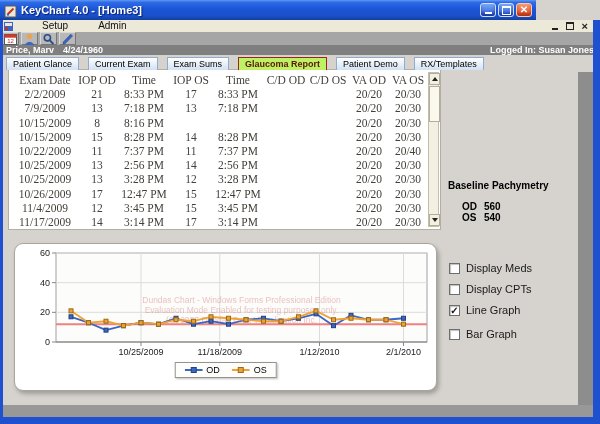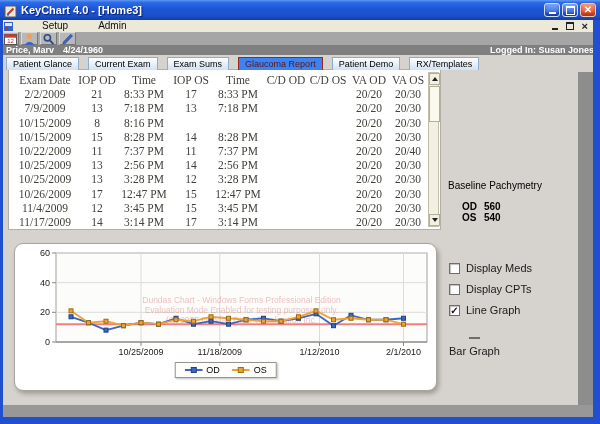--- a/index.html
+++ b/index.html
@@ -7,21 +7,21 @@
        font-family:"Liberation Sans",sans-serif;background:#d6d3ce;}
 
   
   .frame-left{position:absolute;left:0;top:20px;width:3px;height:404px;background:#1e50cf;z-index:6;}
   .frame-right{position:absolute;left:593px;top:20px;width:7px;height:404px;background:#1e50cf;z-index:6;}
   .frame-bottom{position:absolute;left:0;top:417px;width:600px;height:7px;background:#1e50cf;z-index:6;}
   .right-strip{position:absolute;left:578px;top:72px;width:15px;height:345px;background:#8d8d8d;z-index:5;}
   .bottom-strip{position:absolute;left:3px;top:405px;width:590px;height:12px;background:#989898;z-index:5;}
 
   
-  .titlebar{position:absolute;left:0;top:0;width:600px;height:20px;box-sizing:border-box;
+  .titlebar{position:absolute;left:0;top:0;width:536px;height:20px;box-sizing:border-box;
     background:linear-gradient(180deg,#5e98f4 0%,#2e6be6 12%,#1c55d6 45%,#1b4fcb 80%,#11409f 100%);
     display:flex;align-items:center;padding:0 4px;z-index:7;}
   .title-icon{width:13px;height:13px;margin-right:4px;flex:0 0 auto;}
   .title-text{color:#fff;font-weight:bold;font-size:11px;flex:1;
     text-shadow:1px 1px 1px rgba(8,28,96,.9);white-space:nowrap;}
   .tb-btn{width:16px;height:14px;border-radius:3px;margin-left:2px;display:flex;
     align-items:center;justify-content:center;box-sizing:border-box;}
   .tb-btn.minmax{background:linear-gradient(#7aa6f7,#2a5ed8);border:1px solid #cfe0ff;
     box-shadow:inset 0 -3px 3px rgba(0,0,70,.4);}
   .tb-btn.close{background:linear-gradient(#f59a76,#dd4a21);border:1px solid #f8c8b0;
@@ -47,41 +47,41 @@
     background:#b8b8b8;border:1px solid;border-color:#d8d8d8 #777 #777 #d8d8d8;box-sizing:border-box;}
   .statusbar{position:absolute;left:0;top:45px;width:600px;height:10px;background:#7f7f7f;
     color:#fff;font-weight:bold;font-size:9px;line-height:10px;display:flex;
     justify-content:space-between;padding:0 6px;box-sizing:border-box;z-index:5;white-space:nowrap;}
   .dob{margin-left:9px;}
 
   
   .tabbar{position:absolute;left:6px;top:57px;height:13px;display:flex;gap:9px;z-index:4;}
   .tab{height:13px;line-height:12px;padding:0 6px;font-size:9px;color:#000;box-sizing:border-box;
     background:linear-gradient(#feffff,#d2e1f3);border:1px solid #8fabce;border-bottom:none;white-space:nowrap;}
-  .tab.selected{background:#3b82f6;color:#5d150a;border-color:#992818;font-weight:normal;}
+  .tab.selected{background:#bef264;color:#5d150a;border-color:#992818;font-weight:bold;}
 
   
   .content-box{position:absolute;left:8px;top:69px;width:433px;height:161px;background:#fff;
     border:1px solid #b3afa3;box-sizing:border-box;z-index:3;}
   table.exam{border-collapse:collapse;table-layout:fixed;margin:3px 0 0 4px;width:414px;
     font-family:"Liberation Serif",serif;font-size:11.5px;color:#43403a;}
   table.exam th{font-weight:normal;}
   table.exam th,table.exam td{height:14.2px;padding:0;text-align:center;white-space:nowrap;overflow:hidden;}
   .table-scrollbar{position:absolute;right:1px;top:2px;width:11px;height:155px;background:#f3efe1;
     border:1px solid #c2bead;box-sizing:border-box;}
   .sb-btn{position:absolute;left:0;width:9px;height:10px;background:#f3efe1;border:1px solid #b2ae9c;
     display:flex;align-items:center;justify-content:center;box-sizing:content-box;}
   .sb-btn.up{top:0;}
   .sb-btn.down{bottom:0;}
   .tri-up{width:0;height:0;border-left:3px solid transparent;border-right:3px solid transparent;border-bottom:4px solid #222;}
   .tri-down{width:0;height:0;border-left:3px solid transparent;border-right:3px solid transparent;border-top:4px solid #222;}
   .sb-thumb{position:absolute;left:0;top:13px;width:9px;height:34px;background:#fbf8ee;border:1px solid #b2ae9c;}
 
   
-  .pach-title{position:absolute;left:448px;top:180px;font-size:10px;font-weight:normal;color:#000;z-index:3;}
+  .pach-title{position:absolute;left:448px;top:180px;font-size:10px;font-weight:bold;color:#000;z-index:3;}
   .pach-row{position:absolute;left:462px;font-size:10px;font-weight:bold;color:#000;z-index:3;}
   .pach-row .pl{display:inline-block;width:22px;}
 
   
   .chart-panel{position:absolute;left:14px;top:243px;width:423px;height:148px;background:#fff;
     border:1px solid #a9a59b;border-radius:9px;box-shadow:2px 3px 4px rgba(60,60,60,.35);
     box-sizing:border-box;overflow:hidden;z-index:3;}
   #chart-svg{position:absolute;left:0;top:0;}
   .legend{position:absolute;left:50%;top:118px;transform:translateX(-50%);
     border:1px solid #97938a;background:#fdfdfb;display:flex;gap:12px;padding:2px 9px;
@@ -441,17 +441,17 @@
       <span class="check-label">Display Meds</span>
     </div>
     <div class="check-row" style="top: 21px;">
       <div class="check-box"></div>
       <span class="check-label">Display CPTs</span>
     </div>
     <div class="check-row" style="top: 42px;">
       <div class="check-box">✓</div>
       <span class="check-label">Line Graph</span>
     </div>
-    <div class="check-row" style="top: 75px; flex-direction: column;">
+    <div class="check-row" style="top: 66px;">
       <div class="check-box"></div>
       <span class="check-label">Bar Graph</span>
     </div>
   </div>
 
 </body></html>

